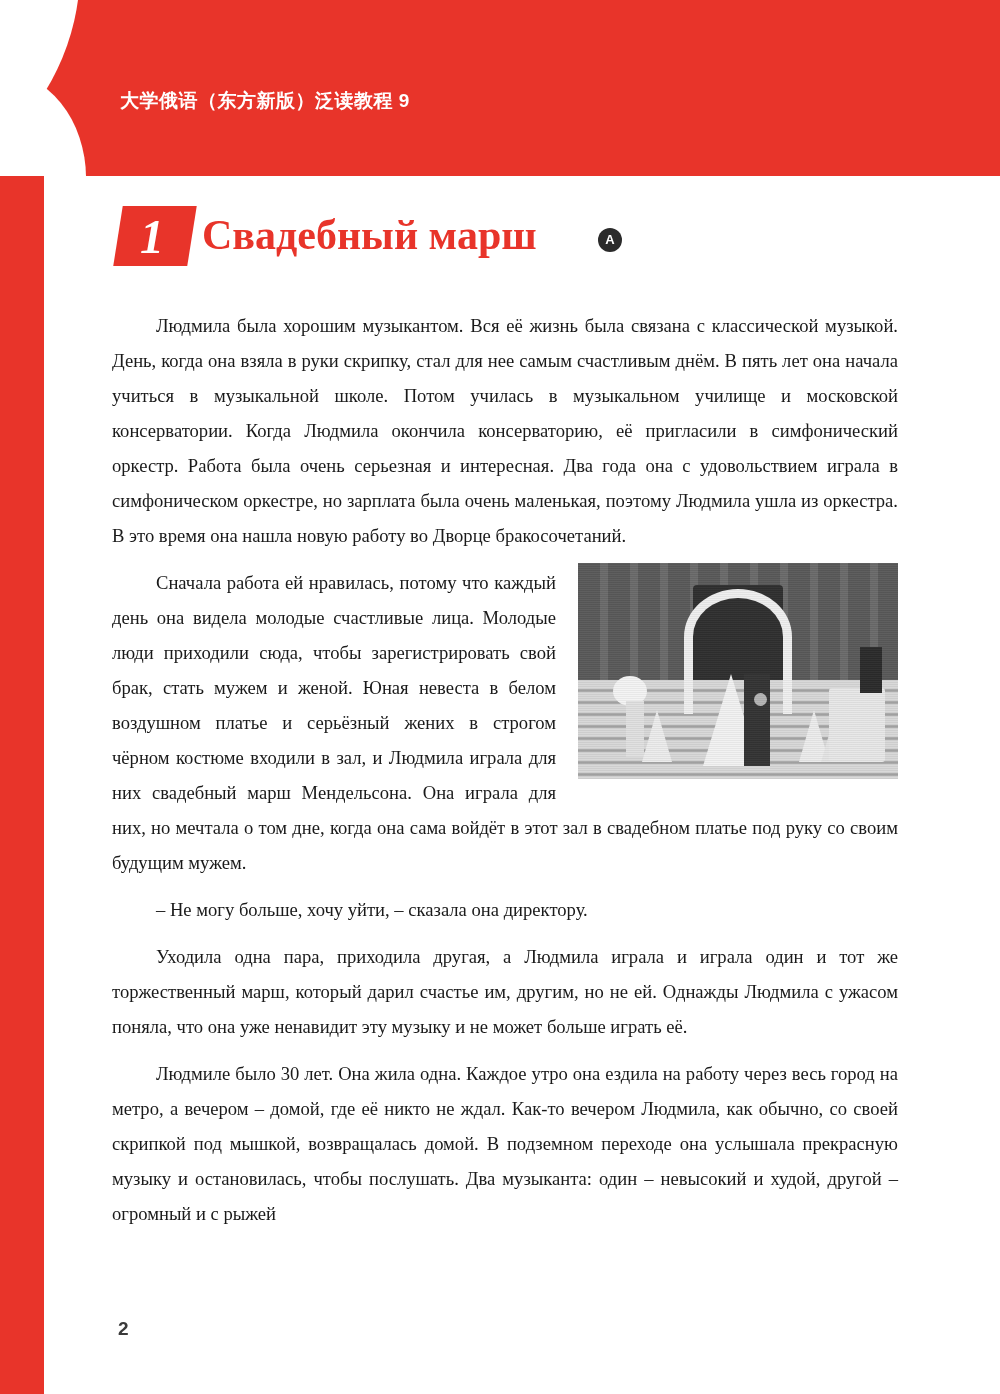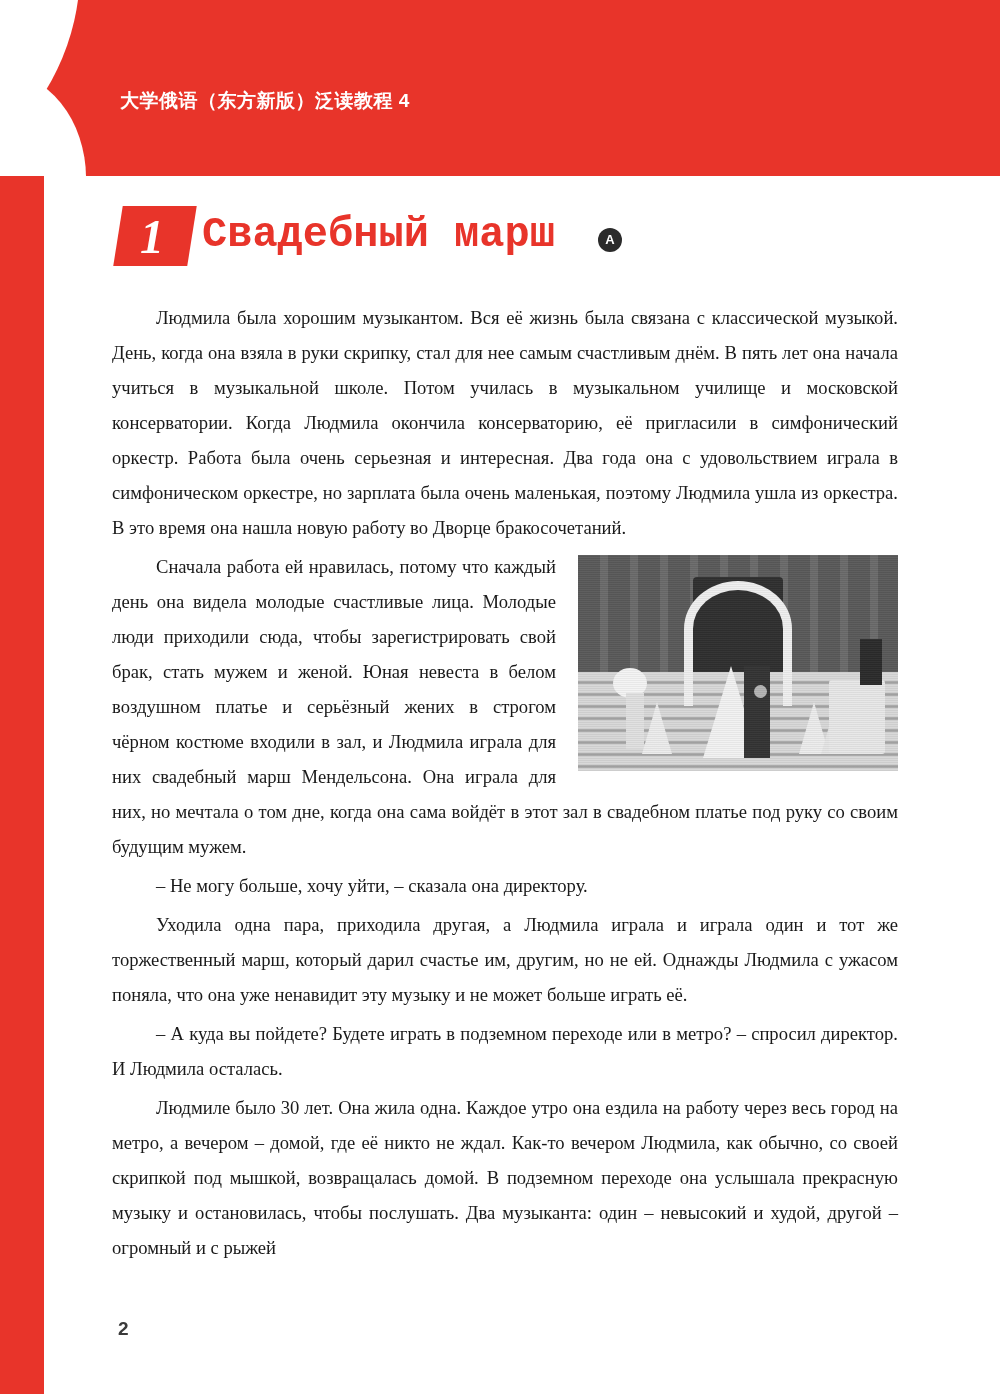--- a/index.html
+++ b/index.html
@@ -91,21 +91,21 @@
     font-size: 48px;
     font-weight: bold;
     font-style: italic;
     line-height: 58px;
   }
   .chapter-title {
     position: absolute;
     left: 84px;
     top: -2px;
     color: #e8342a;
-    font-family: Liberation Mono, monospace;
+    font-family: Liberation Serif, serif;
     font-size: 42px;
     font-weight: bold;
     line-height: 62px;
     white-space: nowrap;
   }
   .chapter-badge {
     position: absolute;
     left: 480px;
     top: 22px;
     width: 24px;
@@ -121,21 +121,21 @@
   }
 
   
   .content {
     position: absolute;
     left: 112px;
     top: 296px;
     width: 786px;
   }
   p.para {
-    margin: 4px 0 2px 0;
+    margin: 12px 0 2px 0;
     font-family: "Liberation Serif", serif;
     font-size: 18.6px;
     line-height: 35px;
     color: #1a1a1a;
     text-align: justify;
     text-indent: 44px;
     text-justify: inter-word;
   }
 
   
@@ -237,21 +237,21 @@
     color: #3a3a3a;
   }
 </style>
 </head>
 <body>
 
 <div class="header-band">
   <div class="header-curve"></div>
   <div class="header-curve2"></div>
 </div>
-<div class="header-title">大学俄语（东方新版）泛读教程 4</div>
+<div class="header-title">大学俄语（东方新版）泛读教程 9</div>
 
 <div class="left-strip"></div>
 
 <div class="chapter-head">
   <div class="chapter-num-box"></div>
   <div class="chapter-num">1</div>
   <div class="chapter-title">Свадебный марш</div>
   <div class="chapter-badge">A</div>
 </div>
 
@@ -274,17 +274,16 @@
     <div class="girl2"></div>
     <div class="girl3"></div>
     <div class="table-r"></div>
     <div class="person-r"></div>
     <div class="grain"></div>
   </div>
 
   <p class="para">Сначала работа ей нравилась, потому что каждый день она видела молодые счастливые лица. Молодые люди приходили сюда, чтобы зарегистрировать свой брак, стать мужем и женой. Юная невеста в белом воздушном платье и серьёзный жених в строгом чёрном костюме входили в зал, и Людмила играла для них свадебный марш Мендельсона. Она играла для них, но мечтала о том дне, когда она сама войдёт в этот зал в свадебном платье под руку со своим будущим мужем.</p>
   <p class="para">– Не могу больше, хочу уйти, – сказала она директору.</p>
   <p class="para">Уходила одна пара, приходила другая, а Людмила играла и играла один и тот же торжественный марш, который дарил счастье им, другим, но не ей. Однажды Людмила с ужасом поняла, что она уже ненавидит эту музыку и не может больше играть её.</p>
-  <p class="para">– А куда вы пойдете? Будете играть в подземном переходе или в метро? – спросил директор. И Людмила осталась.</p>
   <p class="para">Людмиле было 30 лет. Она жила одна. Каждое утро она ездила на работу через весь город на метро, а вечером – домой, где её никто не ждал. Как-то вечером Людмила, как обычно, со своей скрипкой под мышкой, возвращалась домой. В подземном переходе она услышала прекрасную музыку и остановилась, чтобы послушать. Два музыканта: один – невысокий и худой, другой – огромный и с рыжей</p>
 </div>
 
 <div class="page-number">2</div>
 
 </body></html>

